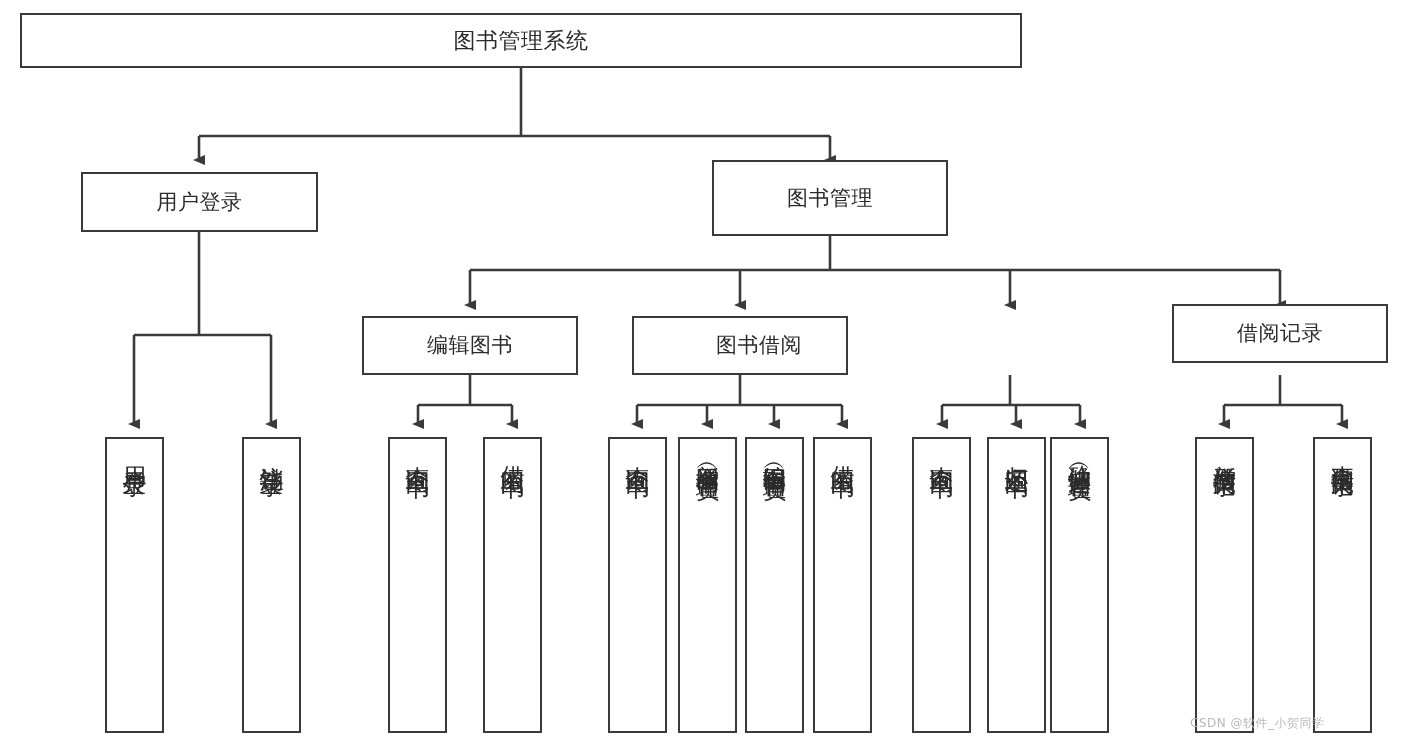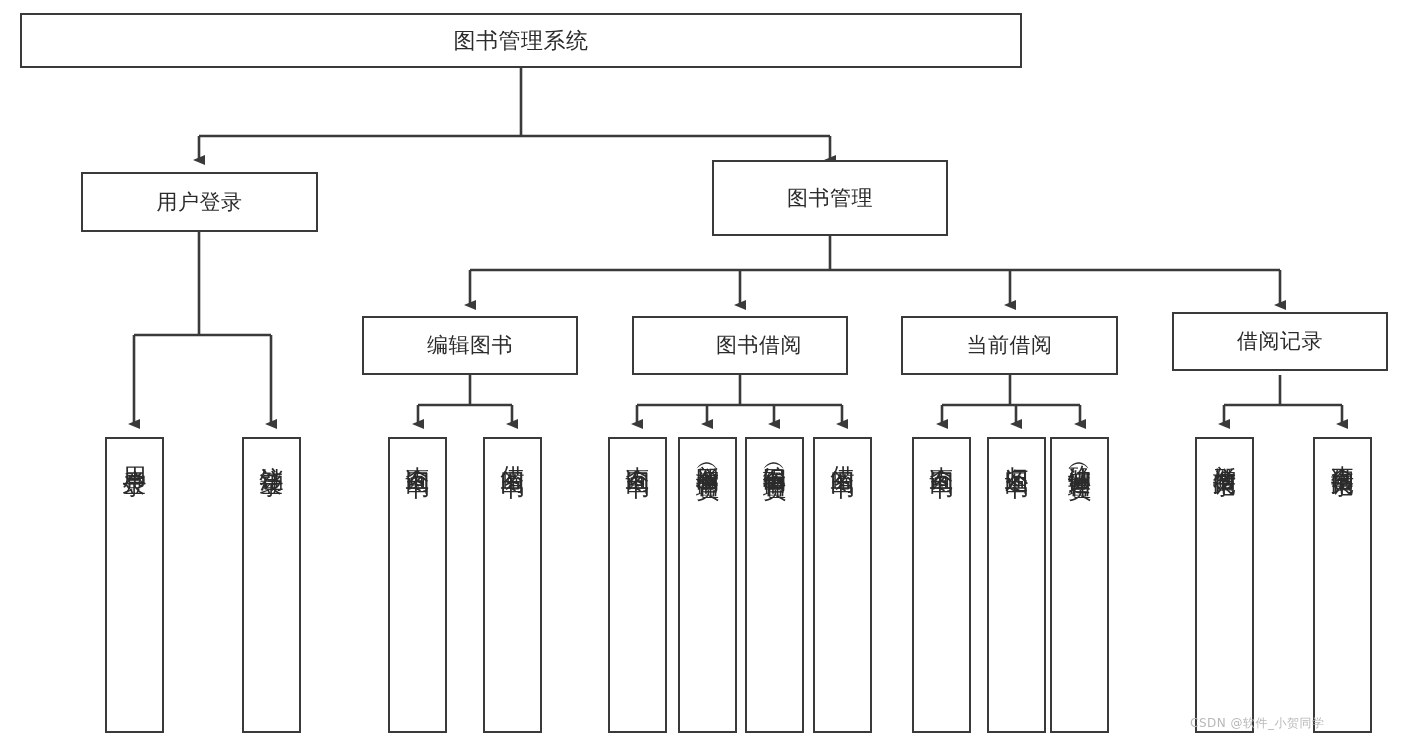--- a/index.html
+++ b/index.html
@@ -134,24 +134,21 @@
   <div class="node horiz" style="left:712px;top:160px;width:236px;height:76px;">
     <span class="lbl">图书管理</span>
   </div>
 
   <div class="node horiz" style="left:362px;top:316px;width:216px;height:59px;">
     <span class="lbl">编辑图书</span>
   </div>
   <div class="node horiz" style="left:632px;top:316px;width:216px;height:59px;padding-left:38px;">
     <span class="lbl">图书借阅</span>
   </div>
-  <div class="node horiz" style="left:901px;top:316px;width:217px;height:59px;">
-    <span class="lbl">当前借阅</span>
-  </div>
-  <div class="node horiz" style="left:1172px;top:312px;width:216px;height:59px;">
+  <div class="node horiz" style="left:1172px;top:304px;width:216px;height:59px;">
     <span class="lbl">借阅记录</span>
   </div>
 
   <div class="node vert" style="left:105px;top:437px;width:59px;height:296px;">
     <span class="lbl">用户登录</span>
   </div>
   <div class="node vert" style="left:242px;top:437px;width:59px;height:296px;">
     <span class="lbl">注销登录</span>
   </div>
 

